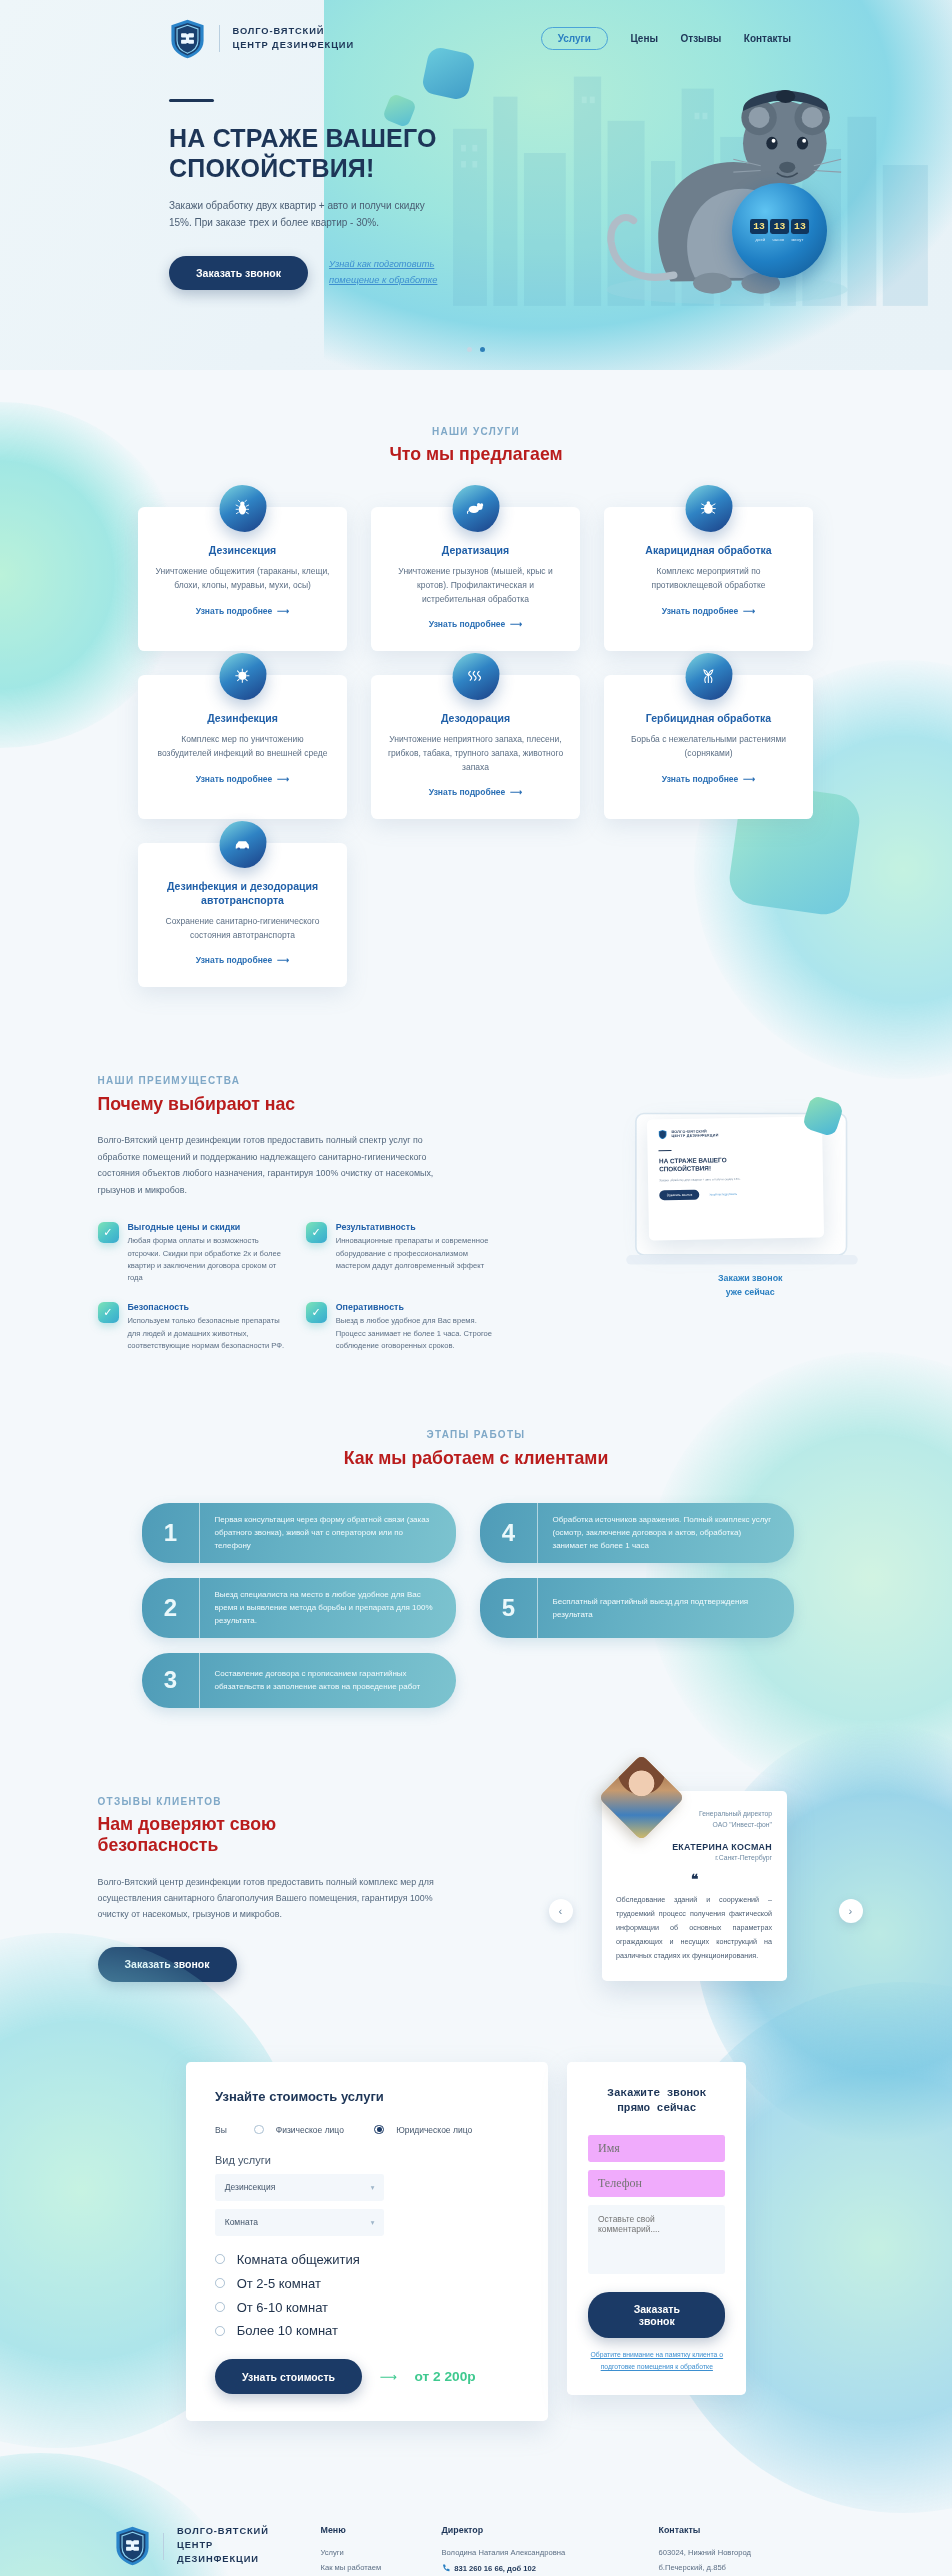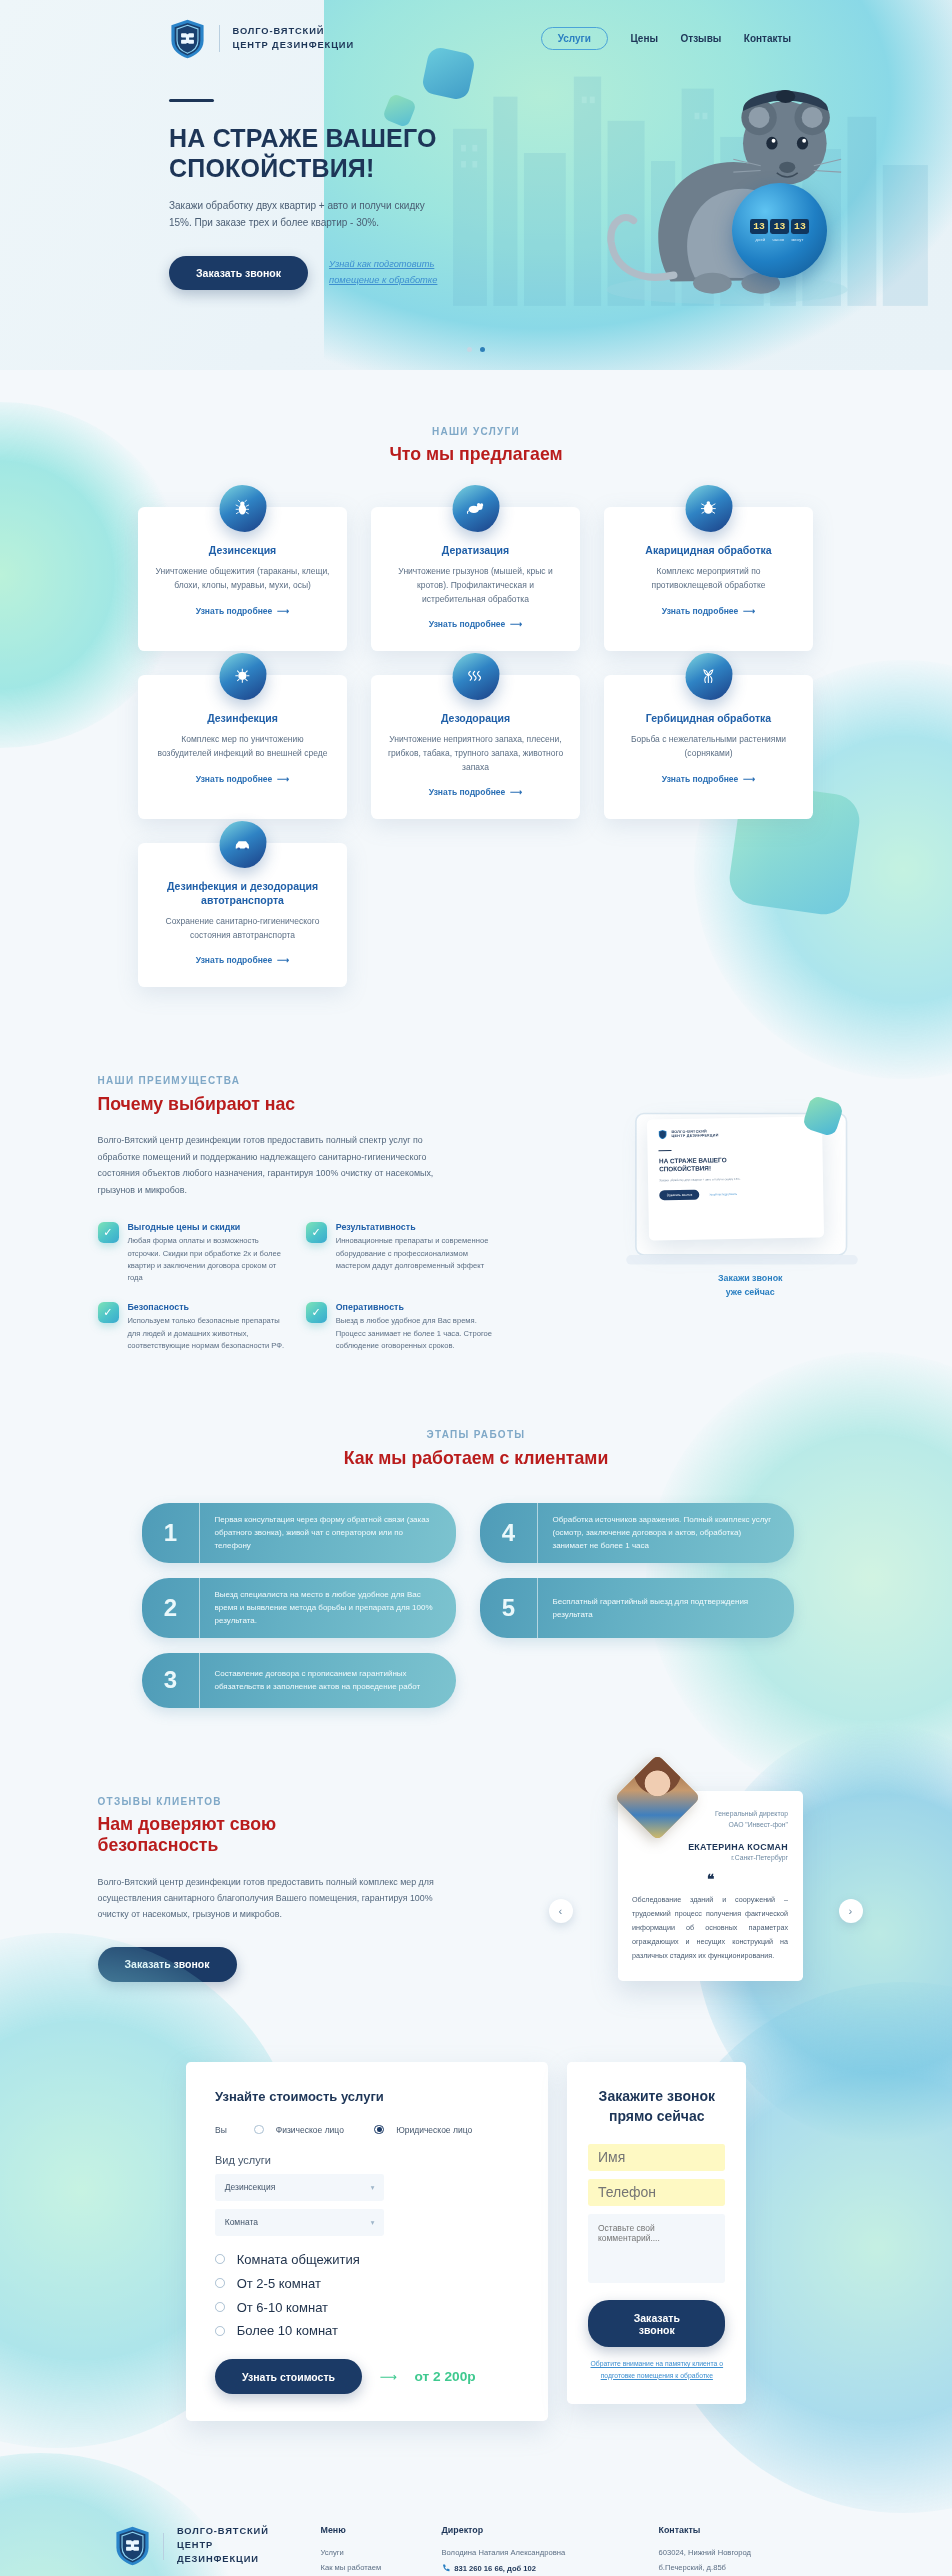--- a/index.html
+++ b/index.html
@@ -147,21 +147,21 @@
     width:58px; flex:none; display:flex; align-items:center; justify-content:center;
     font-size:24px; font-weight:700; color:#eaf8fb; border-right:1.6px solid rgba(255,255,255,.55);
   }
   .step .txt{ padding:10.5px 17.7px 10.5px 14.5px; font-size:8px; line-height:1.65; color:#f2fbfd; display:flex; align-items:center;}
 
   
   .reviews{ position:relative; padding:40px 0 48px; z-index:2;}
   .rev-left{ width:354px;}
   .rev-desc{ margin-top:17.7px; font-size:8.9px; line-height:1.85; color:#54687e; width:338px;}
   .rev-card{
-    position:absolute; right:52px; top:-4.8px; width:185px; background:#fff; border-radius:4.8px;
+    position:absolute; right:68px; top:-4.8px; width:185px; background:#fff; border-radius:4.8px;
     box-shadow:0 9.7px 27px rgba(120,150,180,.26); padding:13px 14.5px 17.7px; text-align:center;
   }
   .rev-photo{
     width:61px; height:61px; margin:-37px 0 0 -4.8px; float:left;
     transform:rotate(45deg); overflow:hidden; border-radius:6.4px;
     background:linear-gradient(140deg,#d9b98a,#b8895a);
     box-shadow:0 4.8px 13px rgba(120,110,90,.35);
   }
   .rev-photo i{
     display:block; width:100%; height:100%; transform:rotate(-45deg) scale(1.45);
@@ -181,40 +181,40 @@
     color:#6f8aa3; font-size:11.3px; cursor:pointer; top:103px;
   }
 
   
   .forms{ position:relative; padding:32px 0 56px; z-index:2;}
   .forms-row{ width:580px; margin:0 auto; display:flex; gap:19.3px; align-items:flex-start;}
   .fcard{ background:#fff; border-radius:4.8px; box-shadow:0 9.7px 27px rgba(120,150,180,.2); }
   .fcard.left{ width:362px; padding:27px 29px 27px;}
   .fcard.right{ width:179px; padding:24px 21px 22.5px; text-align:center;}
   .f-title{ font-size:13px; font-weight:700; color:#1d3557; margin-bottom:21px;}
-  .f-title.sm{ font-size:14px; line-height:1.45; margin-bottom:17.7px;}
+  .f-title.sm{ font-size:11px; line-height:1.45; margin-bottom:17.7px;font-family:Liberation Mono, monospace;}
   .radio-row{ display:flex; align-items:center; gap:11.3px; font-size:8.5px; color:#44566c;}
   .rlabel{ display:flex; align-items:center; gap:12px; cursor:pointer;}
   .radio{ width:9.7px; height:9.7px; border-radius:50%; border:1.1px solid #a9bfd2; display:inline-block; position:relative;}
   .radio.on{ border-color:#1b3a66; }
   .radio.on::after{ content:""; position:absolute; inset:1.6px; border-radius:50%; background:#1b3a66;}
   .flabel{ font-size:11px; color:#44566c; margin:19.3px 0 8px;}
   .fselect{
     width:169px; height:27px; background:#f3f7fb; border-radius:2.4px; display:flex;
     align-items:center; justify-content:space-between; padding:0 9.7px; font-size:8.5px;
     color:#44566c; cursor:pointer; margin-bottom:8px;
   }
   .chev{ color:#9fb6c9; font-size:7.2px;}
   .radio-list{ margin-top:16px; display:flex; flex-direction:column; gap:8.9px;}
   .fbtn-row{ margin-top:21px; display:flex; align-items:center; gap:17.7px;}
   .price{ font-size:13.7px; font-weight:700; color:#3fc98f; }
   .price-arrow{ color:#3fc98f; font-size:12px; }
   .finput{
-    width:100%; height:27px; background:#fef9c3; border:none; border-radius:2.4px;
-    padding:0 9.7px; font-size:14px; color:#44566c; font-family:Liberation Sans, sans-serif; margin-bottom:8px;
+    width:100%; height:27px; background:#f0abfc; border:none; border-radius:2.4px;
+    padding:0 9.7px; font-size:12px; color:#44566c; font-family:Liberation Serif, serif; margin-bottom:8px;
     text-align:left;
   }
   .ftextarea{ width:100%; height:69px; background:#f3f7fb; border:none; border-radius:2.4px;
     padding:8.9px 9.7px; font-size:8.5px; color:#44566c; font-family:inherit; resize:none; text-align:left;}
   .fnote{ font-size:6.8px; color:#3d8fd0; text-decoration:underline; line-height:1.7; margin-top:11.3px; cursor:pointer;}
 
   
   .footer{ position:relative; padding:48px 0 14.5px; z-index:2; }
   .frow{ width:725px; margin:0 auto; display:flex; gap:32px;}
   .fcol-brand{ width:175px;}

